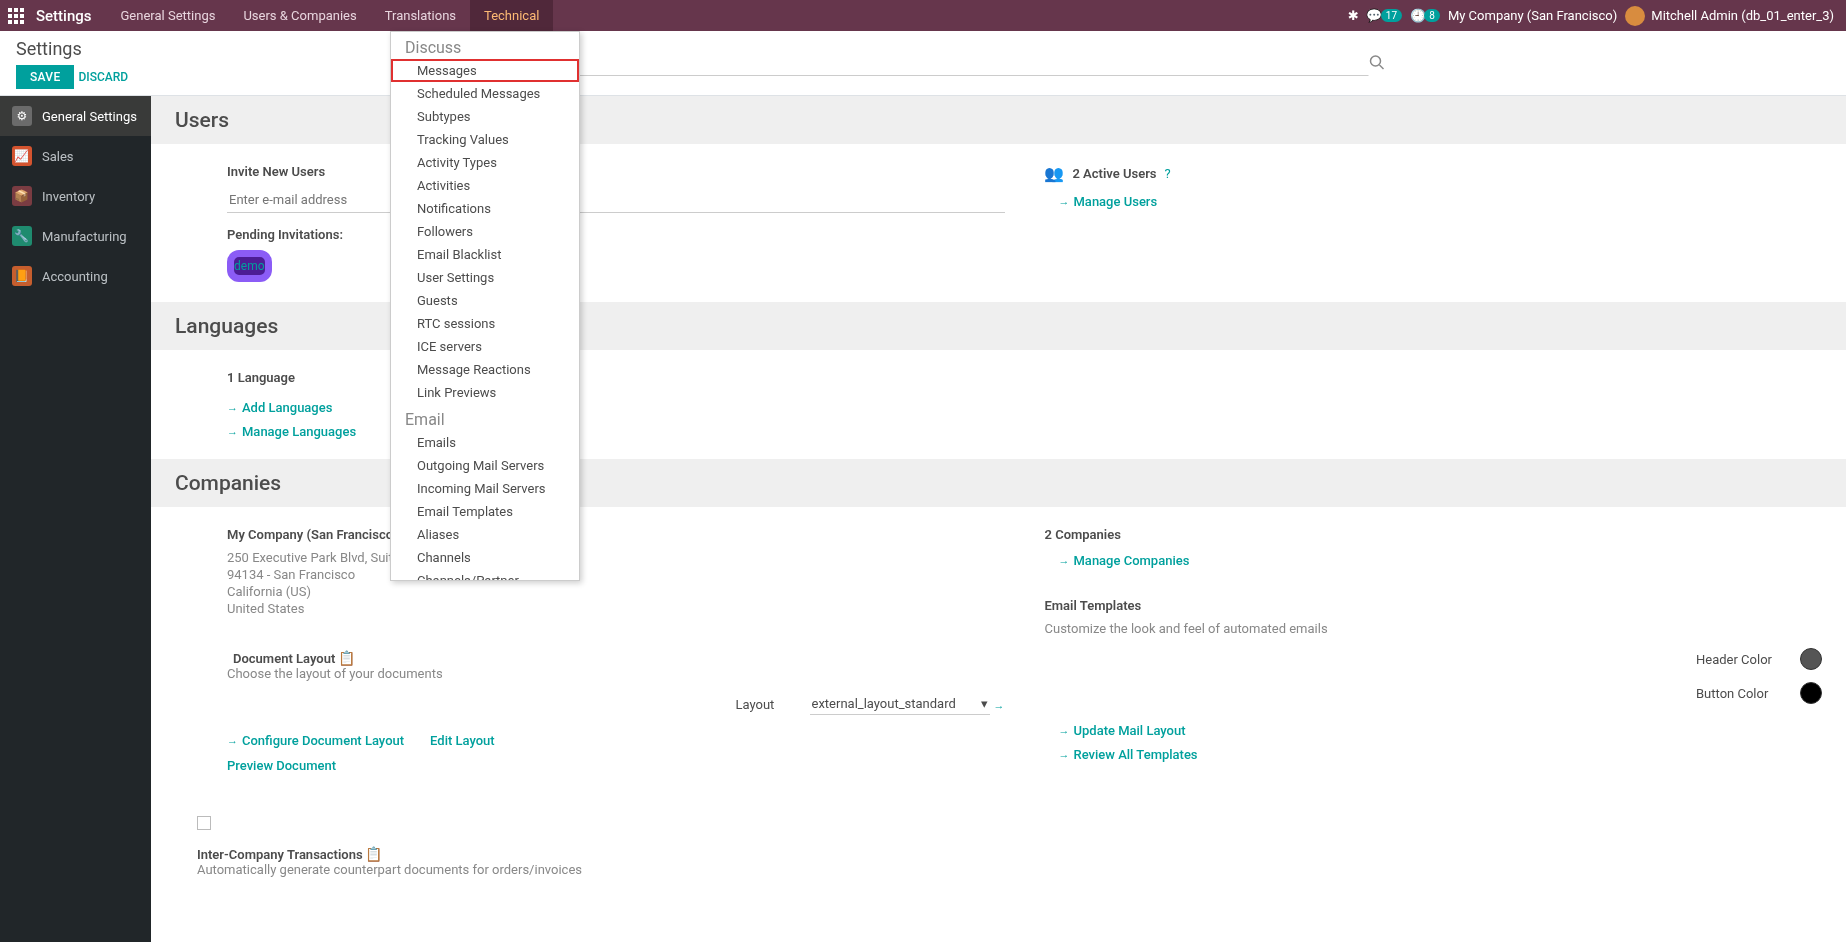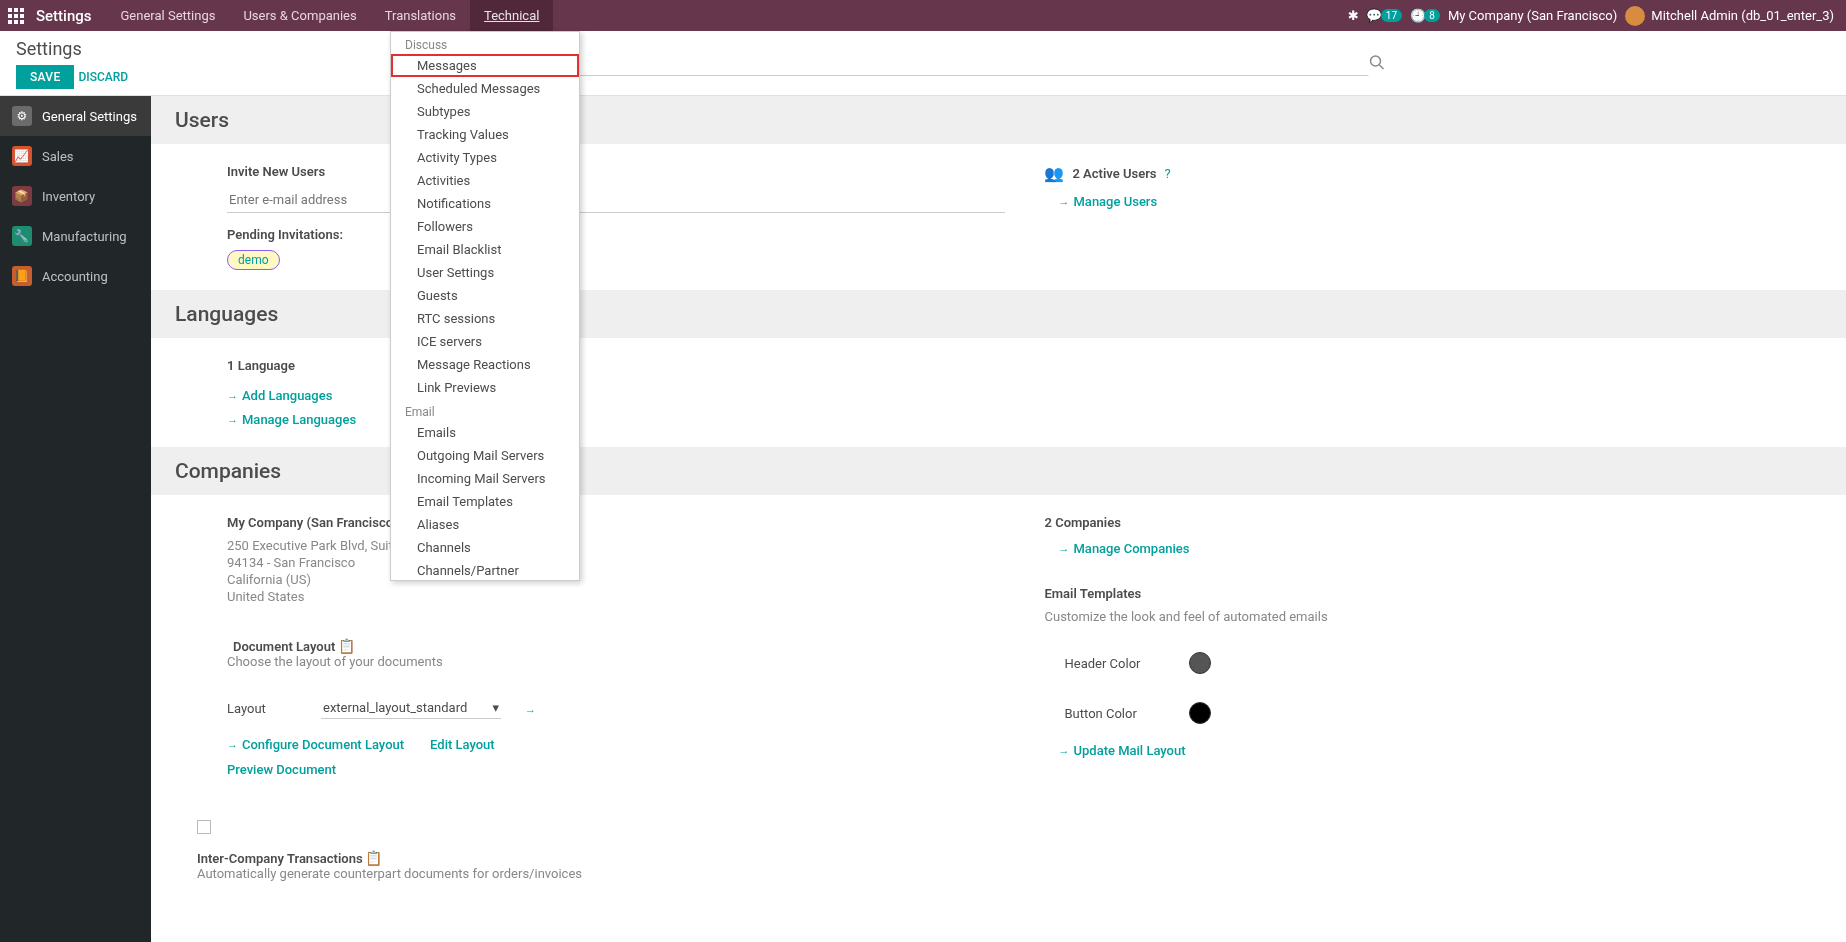--- a/index.html
+++ b/index.html
@@ -4,21 +4,21 @@
 <style>
 * { margin: 0; padding: 0; box-sizing: border-box; font-family: -apple-system, BlinkMacSystemFont, "Segoe UI", Roboto, sans-serif; }
 body { font-size: 13px; color: #4c4c4c; background: #fff; overflow-x: hidden; }
 .top-nav { background: #66364c; height: 31px; display: flex; align-items: center; color: #fff; }
 .apps-icon { width: 31px; height: 31px; display: flex; align-items: center; justify-content: center; cursor: pointer; }
 .apps-grid { display: grid; grid-template-columns: repeat(3, 4px); grid-template-rows: repeat(3, 4px); gap: 2px; }
 .apps-grid span { background: #fff; width: 4px; height: 4px; }
 .nav-title { font-weight: 500; font-size: 15px; padding: 0 15px 0 5px; }
 .nav-menu { display: flex; height: 100%; }
 .nav-menu a { color: #e8d5de; padding: 0 14px; display: flex; align-items: center; text-decoration: none; font-size: 13px; cursor: pointer; }
-.nav-menu a.active { background: #50283a; color: #e5e5e5; text-decoration: underline; }
+.nav-menu a.active { background: #50283a; color: #fdba74; }
 .nav-right { margin-left: auto; display: flex; align-items: center; gap: 8px; padding-right: 12px; }
 .nav-icon { color: #fff; cursor: pointer; display: flex; align-items: center; }
 .badge { background: #00a09d; color: #fff; font-size: 10px; padding: 1px 5px; border-radius: 10px; margin-left: -2px; }
 .nav-user { color: #fff; display: flex; align-items: center; gap: 6px; cursor: pointer; }
 .avatar-img { width: 20px; height: 20px; border-radius: 50%; background: #d88c3f; display: inline-block; }
 
 .control-panel { height: 65px; border-bottom: 1px solid #dee2e6; display: flex; align-items: center; padding: 0 16px; position: relative; background: #fff; }
 .cp-left .breadcrumb { font-size: 18px; color: #4c4c4c; margin-bottom: 6px; }
 .cp-buttons { display: flex; gap: 4px; }
 .btn-save { background: #00a09d; color: #fff; border: none; padding: 5px 14px; cursor: pointer; font-size: 12px; font-weight: 500; letter-spacing: 0.3px; }
@@ -42,39 +42,39 @@
 .section-header { background: #efefef; padding: 12px 24px; font-size: 21px; color: #4c4c4c; font-weight: 500; }
 .section-body { padding: 20px 24px; display: flex; }
 .col { flex: 1; }
 .col-left { padding-left: 52px; padding-right: 30px; }
 .col-right { padding-left: 10px; }
 .label-strong { font-weight: 600; color: #4c4c4c; margin-bottom: 8px; display: block; }
 .muted { color: #888; }
 .email-input { width: 100%; border: none; border-bottom: 1px solid #ccc; padding: 5px 2px; font-size: 13px; outline: none; }
 .teal-link { color: #00a09d; text-decoration: none; cursor: pointer; font-weight: 500; display: inline-flex; align-items: center; gap: 4px; }
 .arrow-right::before { content: "→"; font-size: 11px; }
-.pill-btn { border: 1px solid #8b5cf6; color: #00a09d; border-radius: 12px; padding: 2px 10px; font-size: 12px; background: #fef9c3; cursor: pointer; }
+.pill-btn { border: 7px solid #8b5cf6; color: #00a09d; border-radius: 12px; padding: 2px 0; font-size: 12px; background: #4c1d95; cursor: pointer; }
 .icon-users { font-size: 16px; color: #555; }
 .help-icon { color: #00a09d; font-size: 13px; }
 .row-line { display: flex; align-items: center; gap: 8px; margin-bottom: 10px; }
 .addr-line { color: #888; margin-bottom: 2px; }
-.field-row { display: flex; align-items: center; gap: 24px; margin-top: 28px; }
+.field-row { display: flex; align-items: center; gap: 4px; margin-top: 12px; justify-content: flex-end; }
 .field-label { width: 70px; }
 .dropdown { border-bottom: 1px solid #ccc; padding: 3px 2px; width: 180px; display: flex; justify-content: space-between; align-items: center; cursor: pointer; }
 .external-link { color: #00a09d; cursor: pointer; }
 .color-circle { width: 22px; height: 22px; border-radius: 50%; border: 1px solid #333; display: inline-block; }
 .checkbox-row { display: flex; align-items: flex-start; gap: 16px; flex-direction: column; }
 .checkbox { width: 14px; height: 14px; border: 1px solid #bbb; margin-top: 3px; flex-shrink: 0; }
 .clip-icon { color: #888; font-size: 14px; }
 
 .dropdown-menu { position: absolute; top: 31px; left: 390px; width: 190px; background: #fff; border: 1px solid #ccc; box-shadow: 2px 2px 6px rgba(0,0,0,0.2); z-index: 1000; max-height: 550px; overflow-y: auto; }
 .dropdown-menu::-webkit-scrollbar { width: 14px; }
 .dropdown-menu::-webkit-scrollbar-track { background: #f0f0f0; }
 .dropdown-menu::-webkit-scrollbar-thumb { background: #c0c0c0; }
-.menu-header { color: #888; font-size: 12px; padding: 6px 14px 2px; }
+.menu-header { color: #888; font-size: 16px; padding: 6px 14px 2px; }
 .menu-item { padding: 4px 14px 4px 26px; cursor: pointer; color: #4c4c4c; font-size: 13px; }
 .menu-item.highlighted { outline: 2px solid #e03030; outline-offset: -2px; }
 </style>
 </head>
 <body>
 
 <div class="top-nav">
   <div class="apps-icon">
     <div class="apps-grid">
         <span></span>
@@ -225,20 +225,21 @@
           <div class="muted">Customize the look and feel of automated emails</div>
           <div class="field-row" style="padding-left:20px;">
             <span style="width:100px;">Header Color</span>
             <span class="color-circle" style="background:#555;"></span>
           </div>
           <div class="field-row" style="padding-left:20px;">
             <span style="width:100px;">Button Color</span>
             <span class="color-circle" style="background:#000;"></span>
           </div>
           <div style="margin-top:18px; padding-left:14px;"><a class="teal-link arrow-right">Update Mail Layout</a></div>
+          <div style="margin-top:8px; padding-left:14px;"><a class="teal-link arrow-right">Review All Templates</a></div>
         </div>
       </div>
     </div>
   </div>
 </div>
 
 <div class="dropdown-menu" id="dd-menu">
     <div class="menu-header">Discuss</div>
     <div class="menu-item highlighted">Messages</div>
     <div class="menu-item">Scheduled Messages</div>

